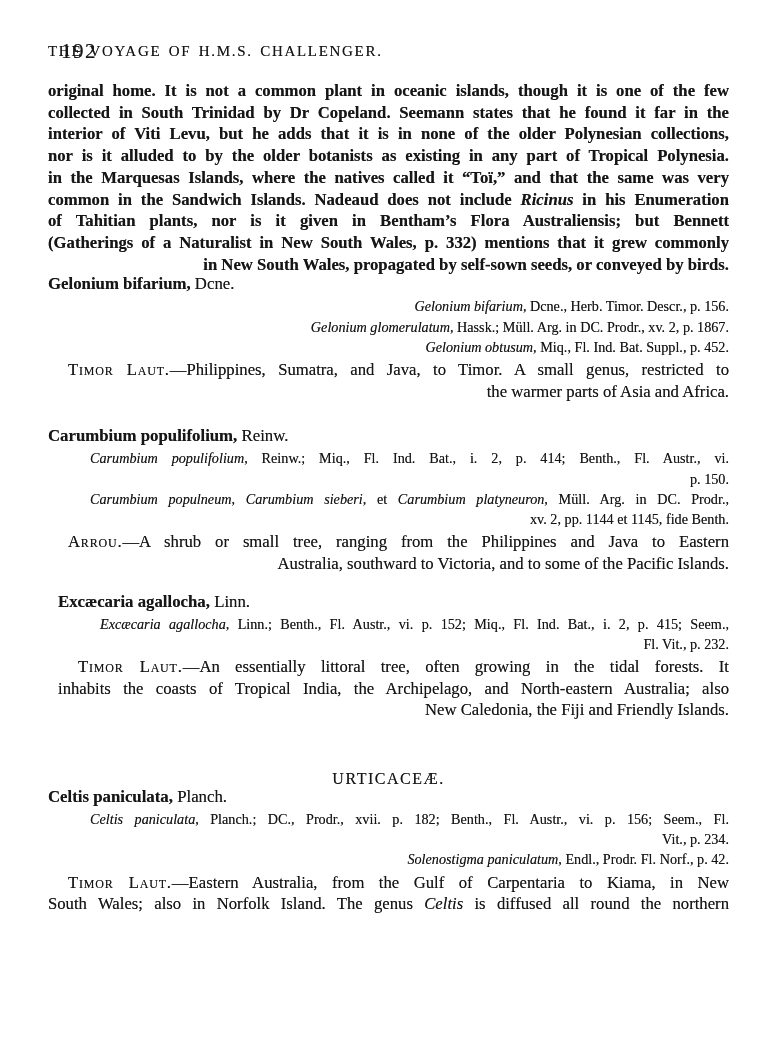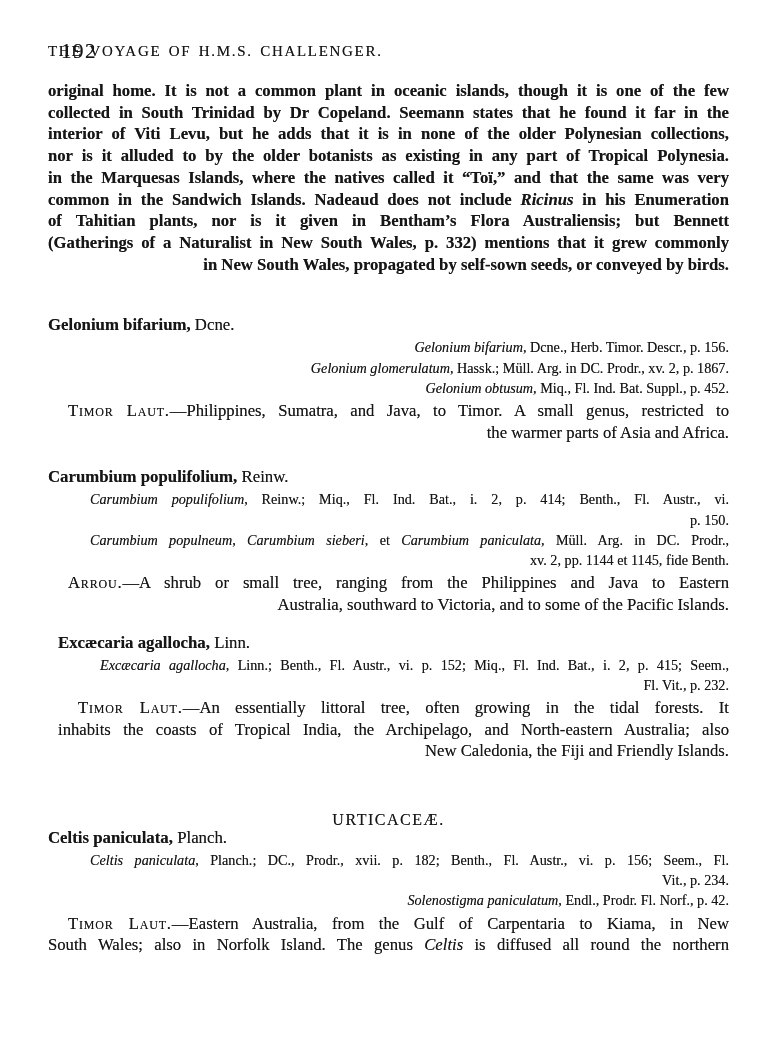--- a/index.html
+++ b/index.html
@@ -47,21 +47,21 @@
   }
   .entry-heading .auth { font-weight: normal; }
   .syns { margin-top: 3px; }
   .syns .tline {
     font-size: 14.2px;
     line-height: 20.2px;
     padding-left: 42px;
   }
   .syns .tline.cont { padding-left: 58px; }
   .note { margin-top: 2px; }
-  .e1 { margin-top: 41px; }
+  .e1 { }
   .e2 { margin-top: 25px; }
   .e3 { margin-top: 18px; margin-left: 10px; }
   .e4 { }
   .section-title {
     margin-top: 49px;
     text-align: center;
     font-size: 16px;
     letter-spacing: 1.5px;
     line-height: 18px;
   }
@@ -100,21 +100,21 @@
           <div class="tline j ind"><span class="sc">Timor Laut.</span><span>—Philippines, Sumatra, and Java, to Timor.  A small genus, restricted to</span></div>
           <div class="tline"><span>the warmer parts of Asia and Africa.</span></div>
         </div>
     </div>
 
     <div class="entry e2">
       <div class="entry-heading"><b>Carumbium populifolium,</b><span class="auth"> Reinw.</span></div>
       <div class="syns">
           <div class="tline j"><span class="i">Carumbium populifolium</span><span>, Reinw.; Miq., Fl. Ind. Bat., i. 2, p. 414; Benth., Fl. Austr., vi.</span></div>
           <div class="tline cont"><span>p. 150.</span></div>
-          <div class="tline j"><span class="i">Carumbium populneum</span><span>, </span><span class="i">Carumbium sieberi</span><span>, et </span><span class="i">Carumbium paniculata</span><span>, Müll. Arg. in DC. Prodr.,</span></div>
+          <div class="tline j"><span class="i">Carumbium populneum</span><span>, </span><span class="i">Carumbium sieberi</span><span>, et </span><span class="i">Carumbium platyneuron</span><span>, Müll. Arg. in DC. Prodr.,</span></div>
           <div class="tline cont"><span>xv. 2, pp. 1144 et 1145, fide Benth.</span></div>
         </div>
       <div class="para note">
           <div class="tline j ind"><span class="sc">Arrou.</span><span>—A shrub or small tree, ranging from the Philippines and Java to Eastern</span></div>
           <div class="tline"><span>Australia, southward to Victoria, and to some of the Pacific Islands.</span></div>
         </div>
     </div>
 
     <div class="entry e3">
       <div class="entry-heading"><b>Excæcaria agallocha,</b><span class="auth"> Linn.</span></div>

